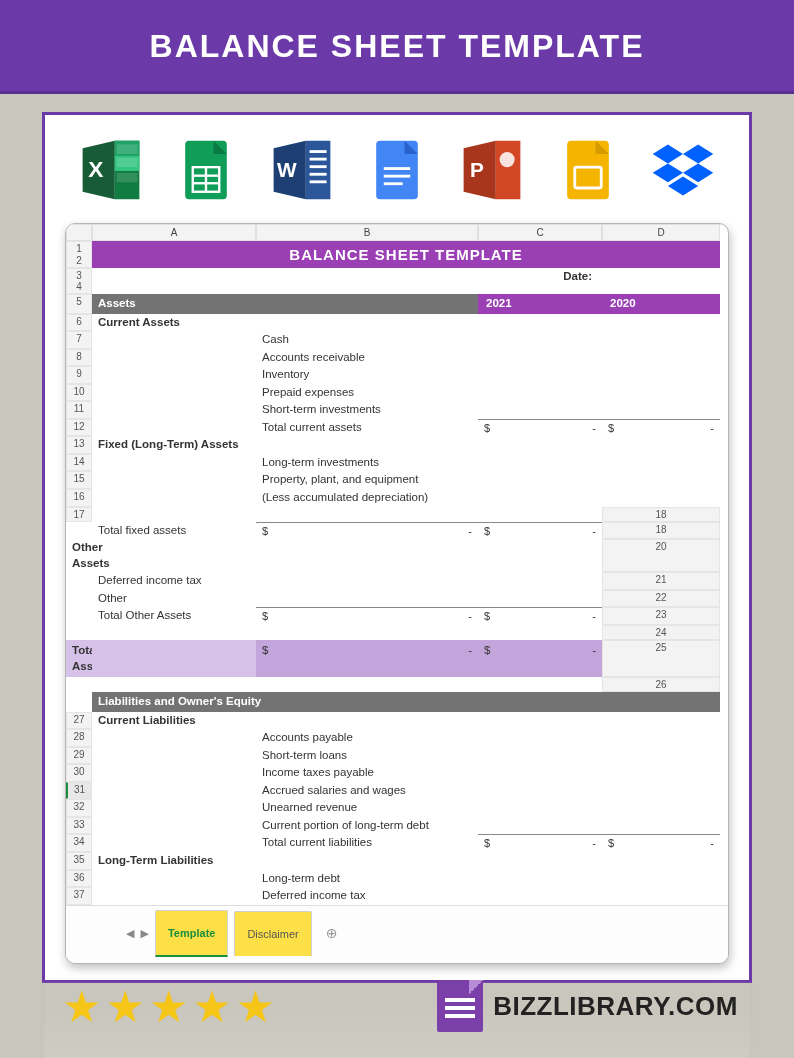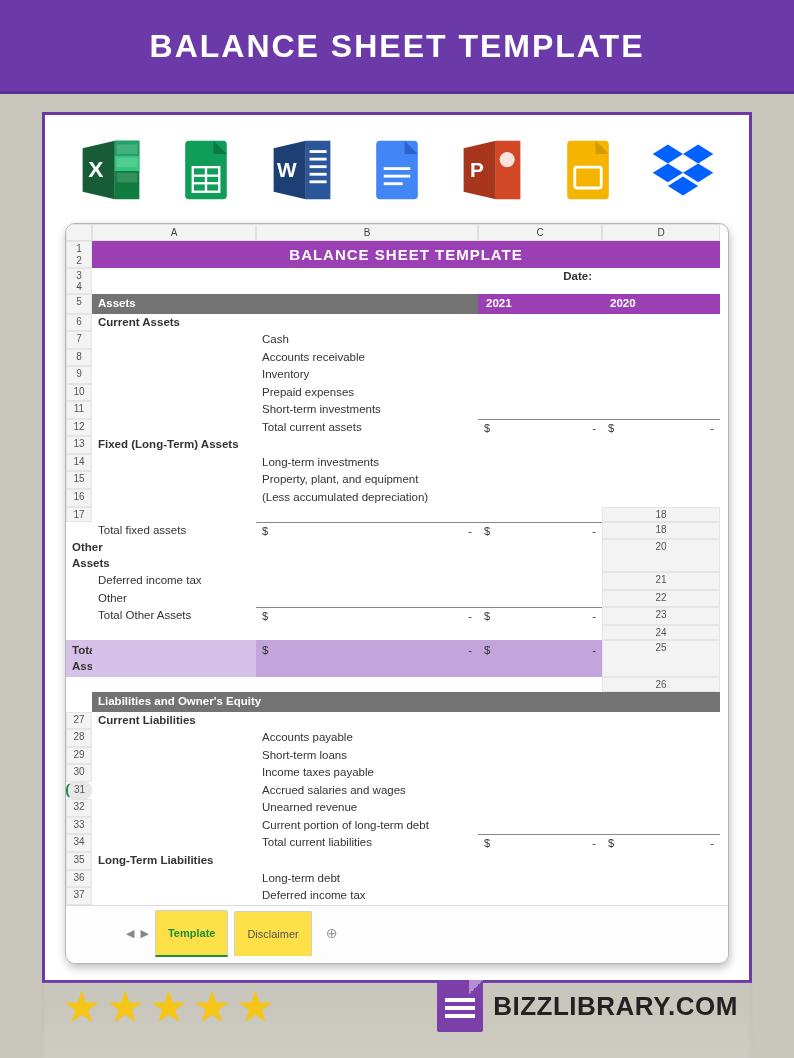--- a/index.html
+++ b/index.html
@@ -30,21 +30,21 @@
 .tab-add { color: #999; padding: 0 8px; font-size: 14px; }
 .reflection { margin: 0 42px; height: 110px; background: linear-gradient(to bottom, rgba(255,255,255,0.5) 0%, rgba(201,198,189,0.95) 80%); opacity: 0.35; transform: scaleY(-1); overflow: hidden; border-left: 2px solid rgba(108,58,168,0.15); border-right: 2px solid rgba(108,58,168,0.15); filter: blur(1px); pointer-events: none; }
 .bottom-row { position: absolute; bottom: 26px; left:0; right:0; display: flex; align-items: center; justify-content: space-between; padding: 0 56px 0 62px; }
 .stars { display: flex; gap: 4px; }
 .star { color: #f5c518; font-size: 44px; }
 .logo-wrap { display: flex; align-items: center; gap: 10px; }
 .logo-icon { width: 46px; height: 52px; background: #7a3fa8; position: relative; border-radius: 2px; }
 .logo-icon::before { content: ''; position: absolute; top: 0; right: 0; width: 14px; height: 14px; background: linear-gradient(135deg, #b78cd6 50%, transparent 50%); }
 .logo-icon::after { content: ''; position: absolute; left: 8px; top: 18px; right: 8px; height: 4px; background: white; box-shadow: 0 8px 0 white, 0 16px 0 white; }
 .logo-text { font-size: 26px; font-weight: bold; color: #222; letter-spacing: 0.5px; }
-.rowhdr-sel { background: #e8e8e8; border-left: 2px solid #1b8e3c; border-radius: 7px; }
+.rowhdr-sel { background: #e8e8e8; border-left: 2px solid #1b8e3c; }
 </style>
 </head>
 <body>
 
 <div class="header-banner">BALANCE SHEET TEMPLATE</div>
 
 <div class="main-card">
 
   <div class="icon-row">
     <svg viewBox="0 0 80 74">

